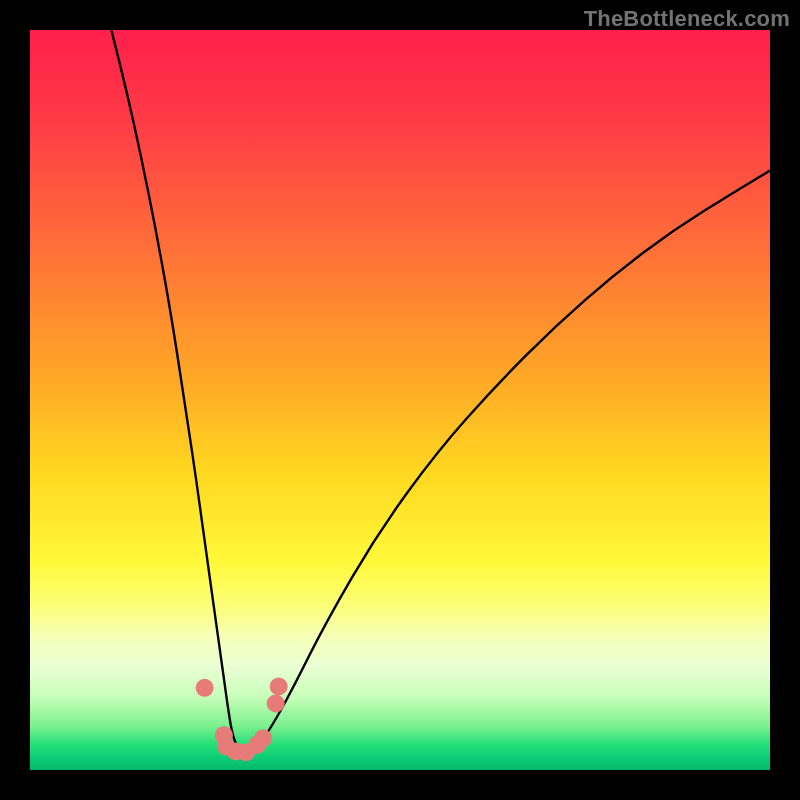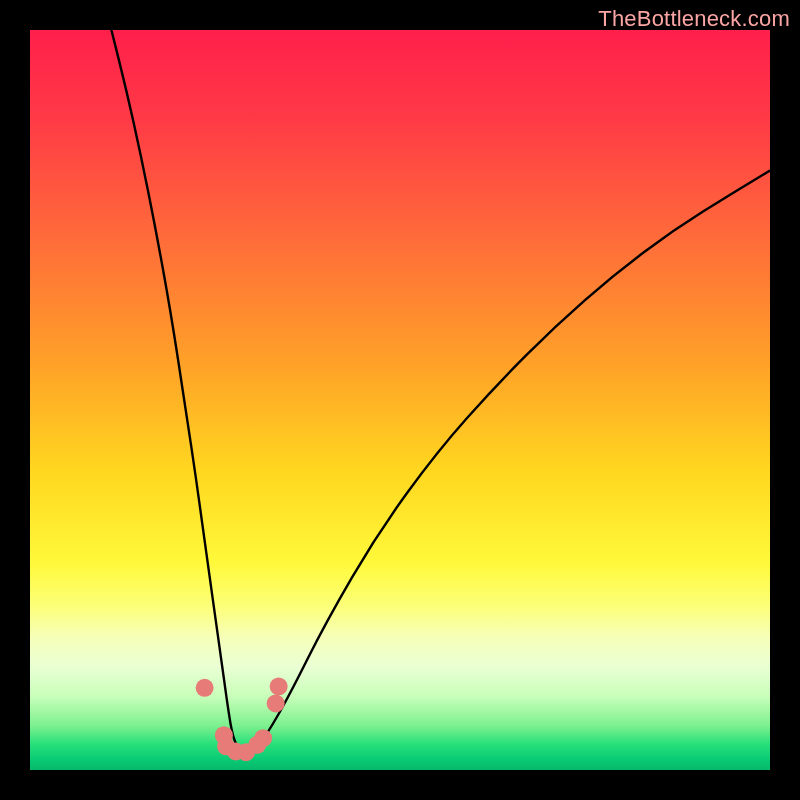--- a/index.html
+++ b/index.html
@@ -22,24 +22,24 @@
     left: 30px;
     top: 30px;
     width: 740px;
     height: 740px;
     overflow: hidden;
   }
   .watermark {
     position: absolute;
     top: 6px;
     right: 10px;
-    color: #fca5a5;
+    color: #737373;
     font-size: 22px;
     letter-spacing: 0.2px;
-    font-weight: 400;
+    font-weight: 700;
   }
   svg { display: block; }
 </style>
 </head>
 <body>
 
 <div class="frame">
 
   <div class="watermark">TheBottleneck.com</div>
 

